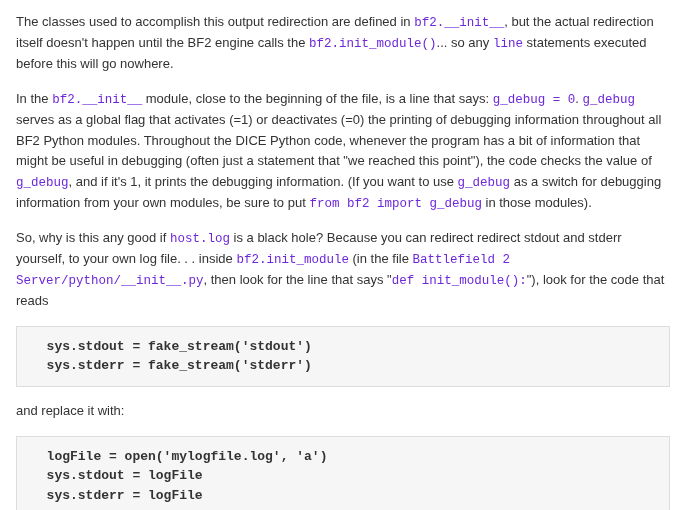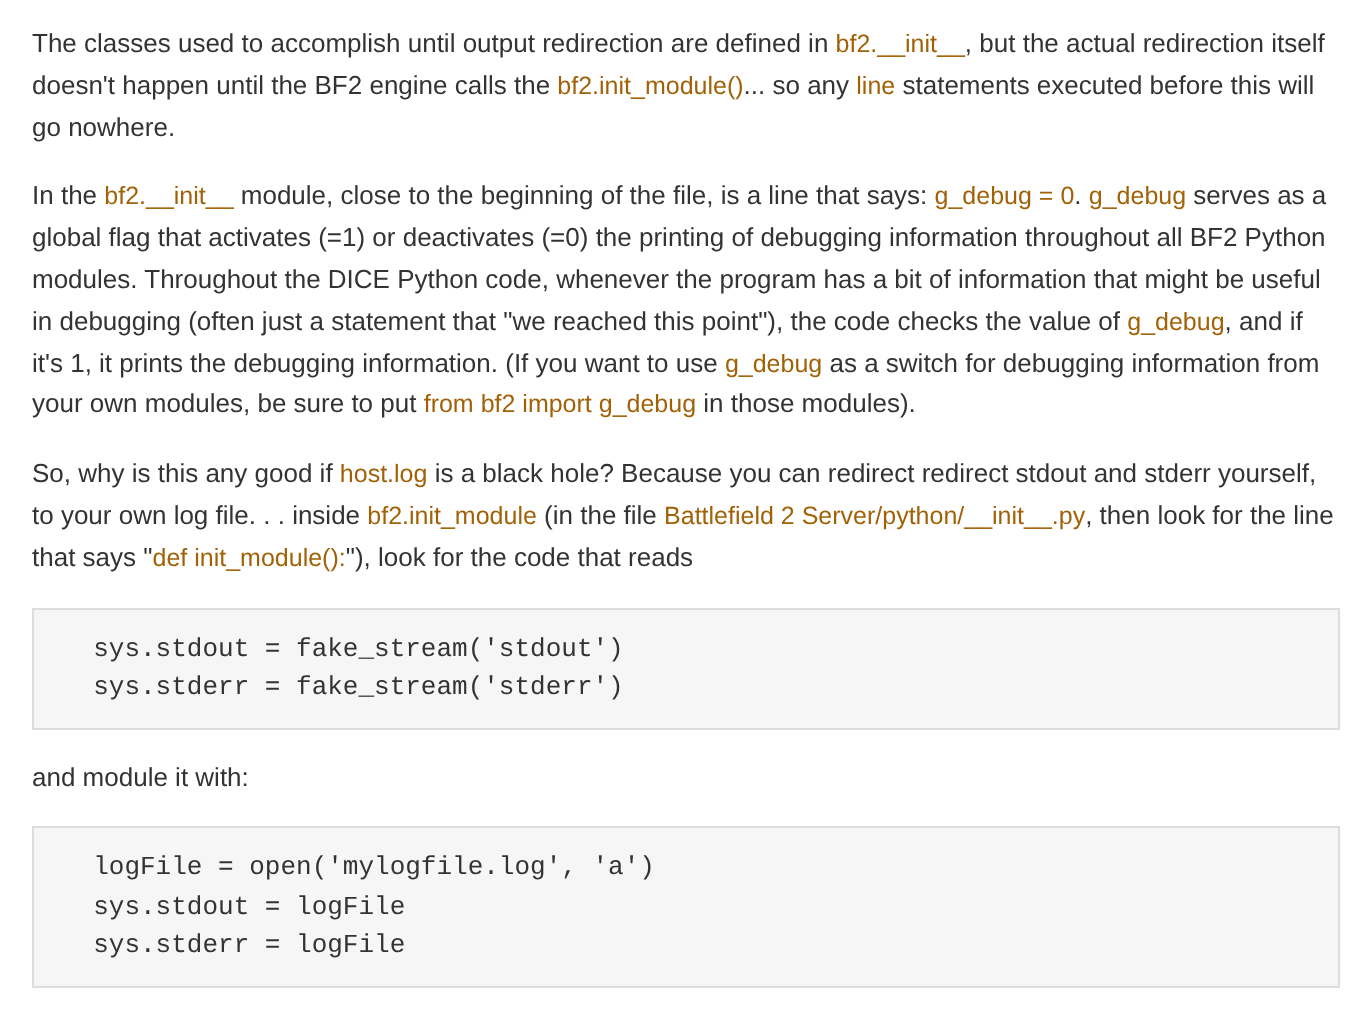--- a/index.html
+++ b/index.html
@@ -9,52 +9,53 @@
     color: #333;
     margin: 0;
     padding: 12px 16px;
     width: 686px;
     box-sizing: border-box;
   }
   p {
     margin: 0 0 14px 0;
   }
   code {
-    font-family: Liberation Sans, sans-serif;
+    font-family: Liberation Mono, monospace;
     font-size: 12.5px;
-    color: #a16207;
+    color: #6d28d9;
     text-align: right;
   }
   pre {
     background: #f6f6f6;
     border: 1px solid #ddd;
     padding: 10px 14px;
     font-family: "Courier New", Courier, monospace;
     font-size: 13px;
     line-height: 1.5;
     margin: 6px 0 14px 0;
     white-space: pre;
     color: #333;
+    font-weight: bold;
   }
 </style>
 </head>
 <body>
 
 <p>
-  <span>The classes used to accomplish until output redirection are defined in </span><code>bf2.__init__</code><span>, but the actual redirection itself doesn't happen until the BF2 engine calls the </span><code>bf2.init_module()</code><span>... so any </span><code>line</code><span> statements executed before this will go nowhere.</span>
+  <span>The classes used to accomplish this output redirection are defined in </span><code>bf2.__init__</code><span>, but the actual redirection itself doesn't happen until the BF2 engine calls the </span><code>bf2.init_module()</code><span>... so any </span><code>line</code><span> statements executed before this will go nowhere.</span>
 </p>
 
 <p>
   <span>In the </span><code>bf2.__init__</code><span> module, close to the beginning of the file, is a line that says: </span><code>g_debug = 0</code><span>. </span><code>g_debug</code><span> serves as a global flag that activates (=1) or deactivates (=0) the printing of debugging information throughout all BF2 Python modules. Throughout the DICE Python code, whenever the program has a bit of information that might be useful in debugging (often just a statement that "we reached this point"), the code checks the value of </span><code>g_debug</code><span>, and if it's 1, it prints the debugging information. (If you want to use </span><code>g_debug</code><span> as a switch for debugging information from your own modules, be sure to put </span><code>from bf2 import g_debug</code><span> in those modules).</span>
 </p>
 
 <p>
   <span>So, why is this any good if </span><code>host.log</code><span> is a black hole? Because you can redirect redirect stdout and stderr yourself, to your own log file. . . inside </span><code>bf2.init_module</code><span> (in the file </span><code>Battlefield 2 Server/python/__init__.py</code><span>, then look for the line that says "</span><code>def init_module():</code><span>"), look for the code that reads</span>
 </p>
 
 <pre>  sys.stdout = fake_stream('stdout')
   sys.stderr = fake_stream('stderr')</pre>
 
-<p>and module it with:</p>
+<p>and replace it with:</p>
 
 <pre>  logFile = open('mylogfile.log', 'a')
   sys.stdout = logFile
   sys.stderr = logFile</pre>
 
 </body></html>

